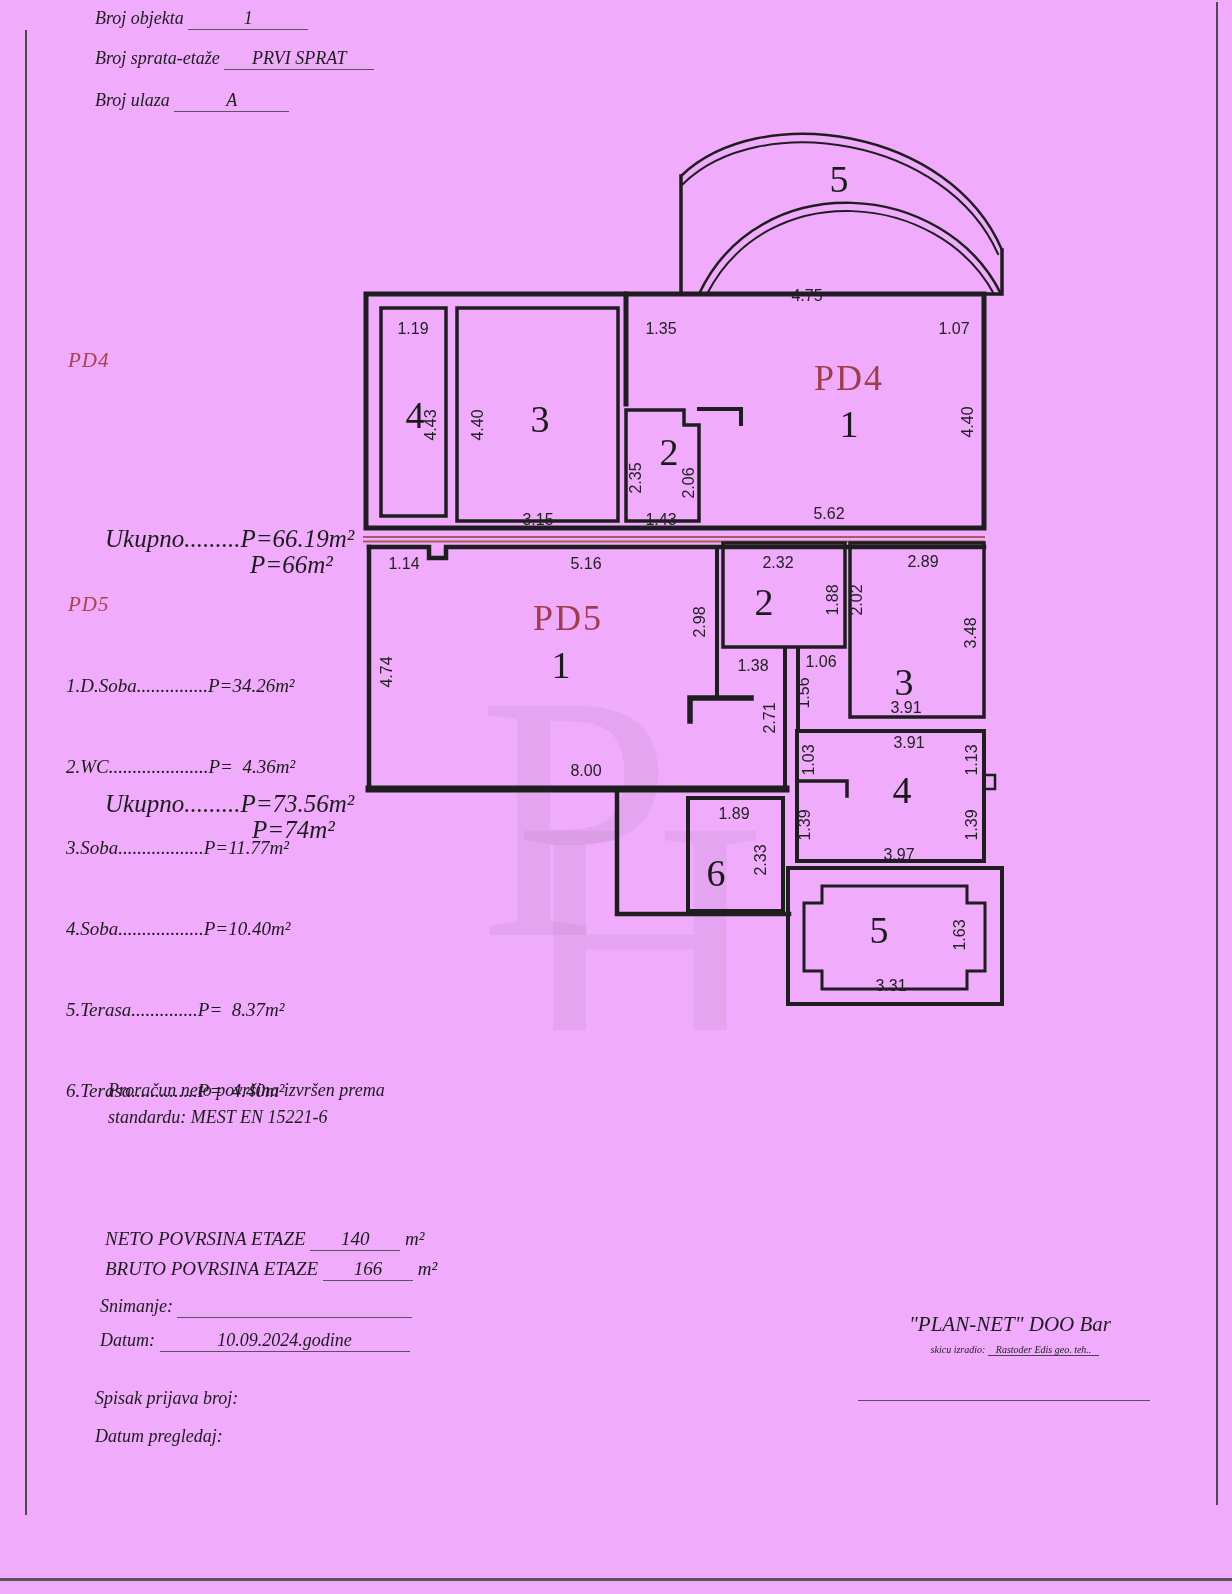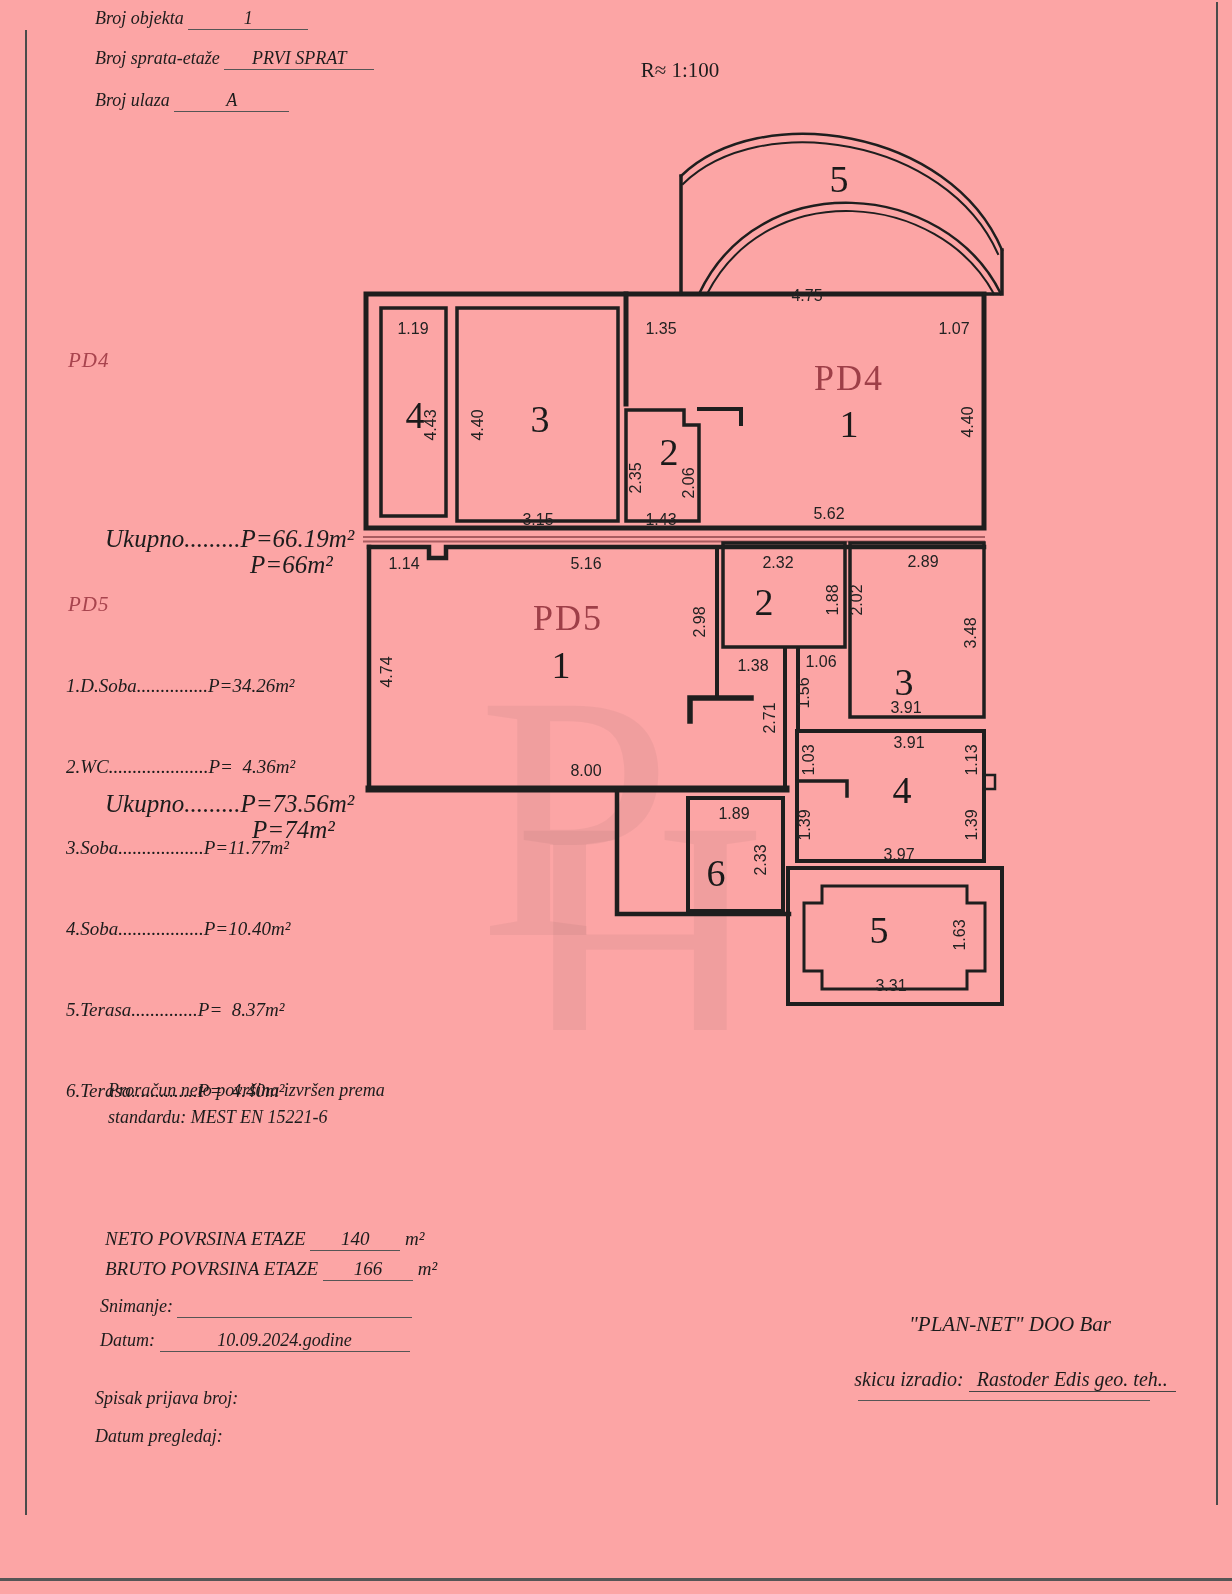--- a/index.html
+++ b/index.html
@@ -1,18 +1,18 @@
 <!DOCTYPE html>
 <html><head>
 <meta charset="utf-8">
 <style>
   html,body{margin:0;padding:0;background:#e8e8e6;}
   #page{
     position:relative;width:1232px;height:1594px;margin:0 auto;
-    background:#fca5a5;overflow:hidden;
+    background:#f0abfc;overflow:hidden;
     font-family:"Liberation Serif", serif;color:#1c1c1c;
   }
   .abs{position:absolute;}
   
   .edge{position:absolute;background:#4a4a4a;}
   
   .formline{font-style:italic;font-size:18px;white-space:nowrap;}
   .blank{display:inline-block;border-bottom:1.6px solid #555;text-align:center;font-style:italic;}
   
   .title{font-size:30px;letter-spacing:1px;text-align:center;}
@@ -24,21 +24,21 @@
   
   svg .wall{fill:none;stroke:#1e1e1e;stroke-linecap:square;stroke-linejoin:miter;}
   svg .dim{font-family:"Liberation Sans",sans-serif;font-size:16px;fill:#222;text-anchor:middle;}
   svg .roomnum{font-family:"Liberation Serif",serif;font-size:38px;fill:#1a1a1a;text-anchor:middle;}
   svg .unitlbl{font-family:"Liberation Serif",serif;font-size:36px;fill:#9e3f48;text-anchor:middle;letter-spacing:2px;}
   svg .wm{font-family:"Liberation Serif",serif;fill:#30302e;opacity:0.05;text-anchor:middle;}
   
   .foot-it{font-style:italic;font-size:18px;white-space:nowrap;}
   .foot-caps{font-style:italic;font-size:19px;white-space:nowrap;}
   .issuer-name{font-style:italic;font-size:21px;white-space:nowrap;}
-  .issuer-sub{font-style:italic;font-size:20px;white-space:nowrap;margin-top:24px;}
+  .issuer-sub{font-style:italic;font-size:10px;white-space:nowrap;}
   .sigline{position:absolute;border-top:1.6px solid #555;}
 </style>
 </head>
 <body>
 
 <div id="page">
 
   <div class="edge" style="left:25px;top:30px;width:2px;height:1485px;"></div>
   <div class="edge" style="left:1216px;top:2px;width:2px;height:1503px;"></div>
   <div class="edge" style="left:0;top:1578px;width:1232px;height:3px;background:#555;"></div>
@@ -49,21 +49,20 @@
   </div>
   <div class="abs formline" style="left:95px;top:48px;">
     <span>Broj sprata-etaže</span>
     <span class="blank" style="width:150px;">PRVI SPRAT</span>
   </div>
   <div class="abs formline" style="left:95px;top:90px;">
     <span>Broj ulaza</span>
     <span class="blank" style="width:115px;">A</span>
   </div>
 
-  <div class="abs subtitle" style="left:410px;top:58px;width:540px;">R≈ 1:100</div>
 
   <div class="abs unit-hd" style="left:68px;top:348px;">PD4</div>
   <div class="abs unit-total" style="left:105px;top:525px;">Ukupno.........P=66.19m²</div>
   <div class="abs unit-total" style="left:250px;top:551px;">P=66m²</div>
 
   <div class="abs unit-hd" style="left:68px;top:592px;">PD5</div>
   <div class="abs unit-list" style="left:66px;top:618px;">
     <div>1.D.Soba...............P=34.26m²</div>
     <div>2.WC.....................P=  4.36m²</div>
     <div>3.Soba..................P=11.77m²</div>

